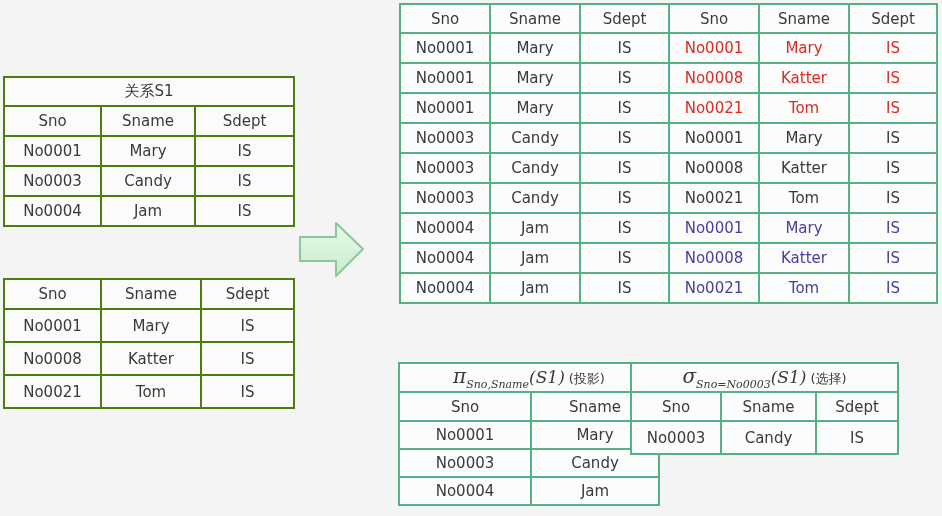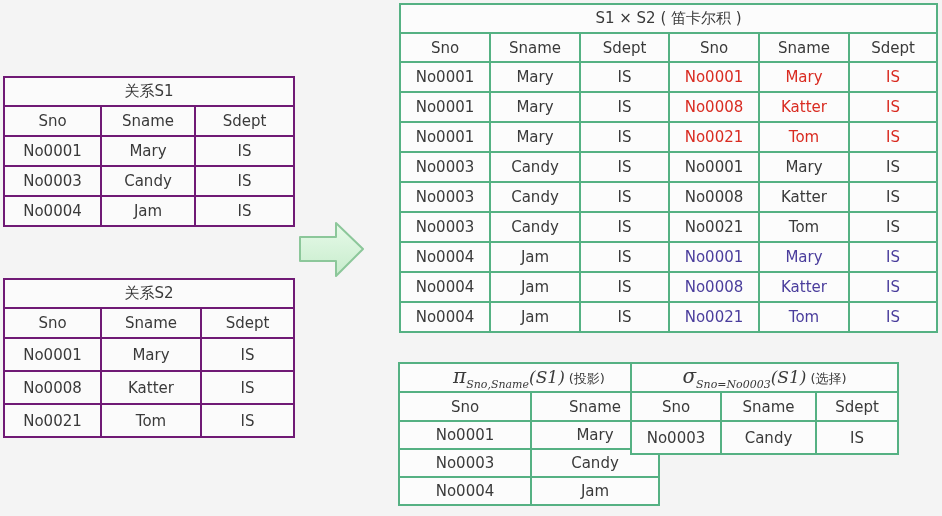--- a/index.html
+++ b/index.html
@@ -11,21 +11,21 @@
     overflow: hidden;
   }
   #canvas { position: relative; width: 942px; height: 516px; }
 
   table { border-collapse: collapse; table-layout: fixed; width: 100%; }
   td, th { text-align: center; vertical-align: middle; font-weight: normal;
            font-size: 15px; padding: 0 2px; overflow: hidden; white-space: nowrap; }
 
   
   .dark-table { position: absolute; }
-  .dark-table td, .dark-table th { border: 2px solid #701a75; background: #fbfbfb; }
+  .dark-table td, .dark-table th { border: 2px solid #4d7c0f; background: #fbfbfb; }
   .dark-table .title-cell { height: 27px; font-size: 15px; }
   .dark-table th { height: 28px; }
 
   .s1 { left: 3px;  top: 76px;  width: 290px; }
   .s1 td.data { height: 28px; }
   .s2 { left: 3px;  top: 278px; width: 290px; }
   .s2 td.data { height: 31px; }
 
   
   .green-table { position: absolute; }
@@ -98,23 +98,20 @@
   </div>
 
   <div class="dark-table s2">
     <table>
       <colgroup>
           <col style="width:97px">
           <col style="width:100px">
           <col style="width:93px">
         </colgroup>
       <tbody>
-          <tr>
-        <td class="title-cell" colspan="3">关系S2</td>
-      </tr>
       <tr>
         <th>Sno</th>
         <th>Sname</th>
         <th>Sdept</th>
       </tr>
       </tbody>
         <tbody>
           <tr>
             <td class="data gen">No0001</td>
             <td class="data gen">Mary</td>
@@ -151,23 +148,20 @@
     <table>
       <colgroup>
           <col style="width:90px">
           <col style="width:90px">
           <col style="width:89px">
           <col style="width:90px">
           <col style="width:90px">
           <col style="width:88px">
         </colgroup>
       <tbody>
-          <tr>
-        <td class="title-cell" colspan="6">S1 × S2 ( 笛卡尔积 )</td>
-      </tr>
       <tr>
         <th>Sno</th>
         <th>Sname</th>
         <th>Sdept</th>
         <th>Sno</th>
         <th>Sname</th>
         <th>Sdept</th>
       </tr>
       </tbody>
         <tbody>

